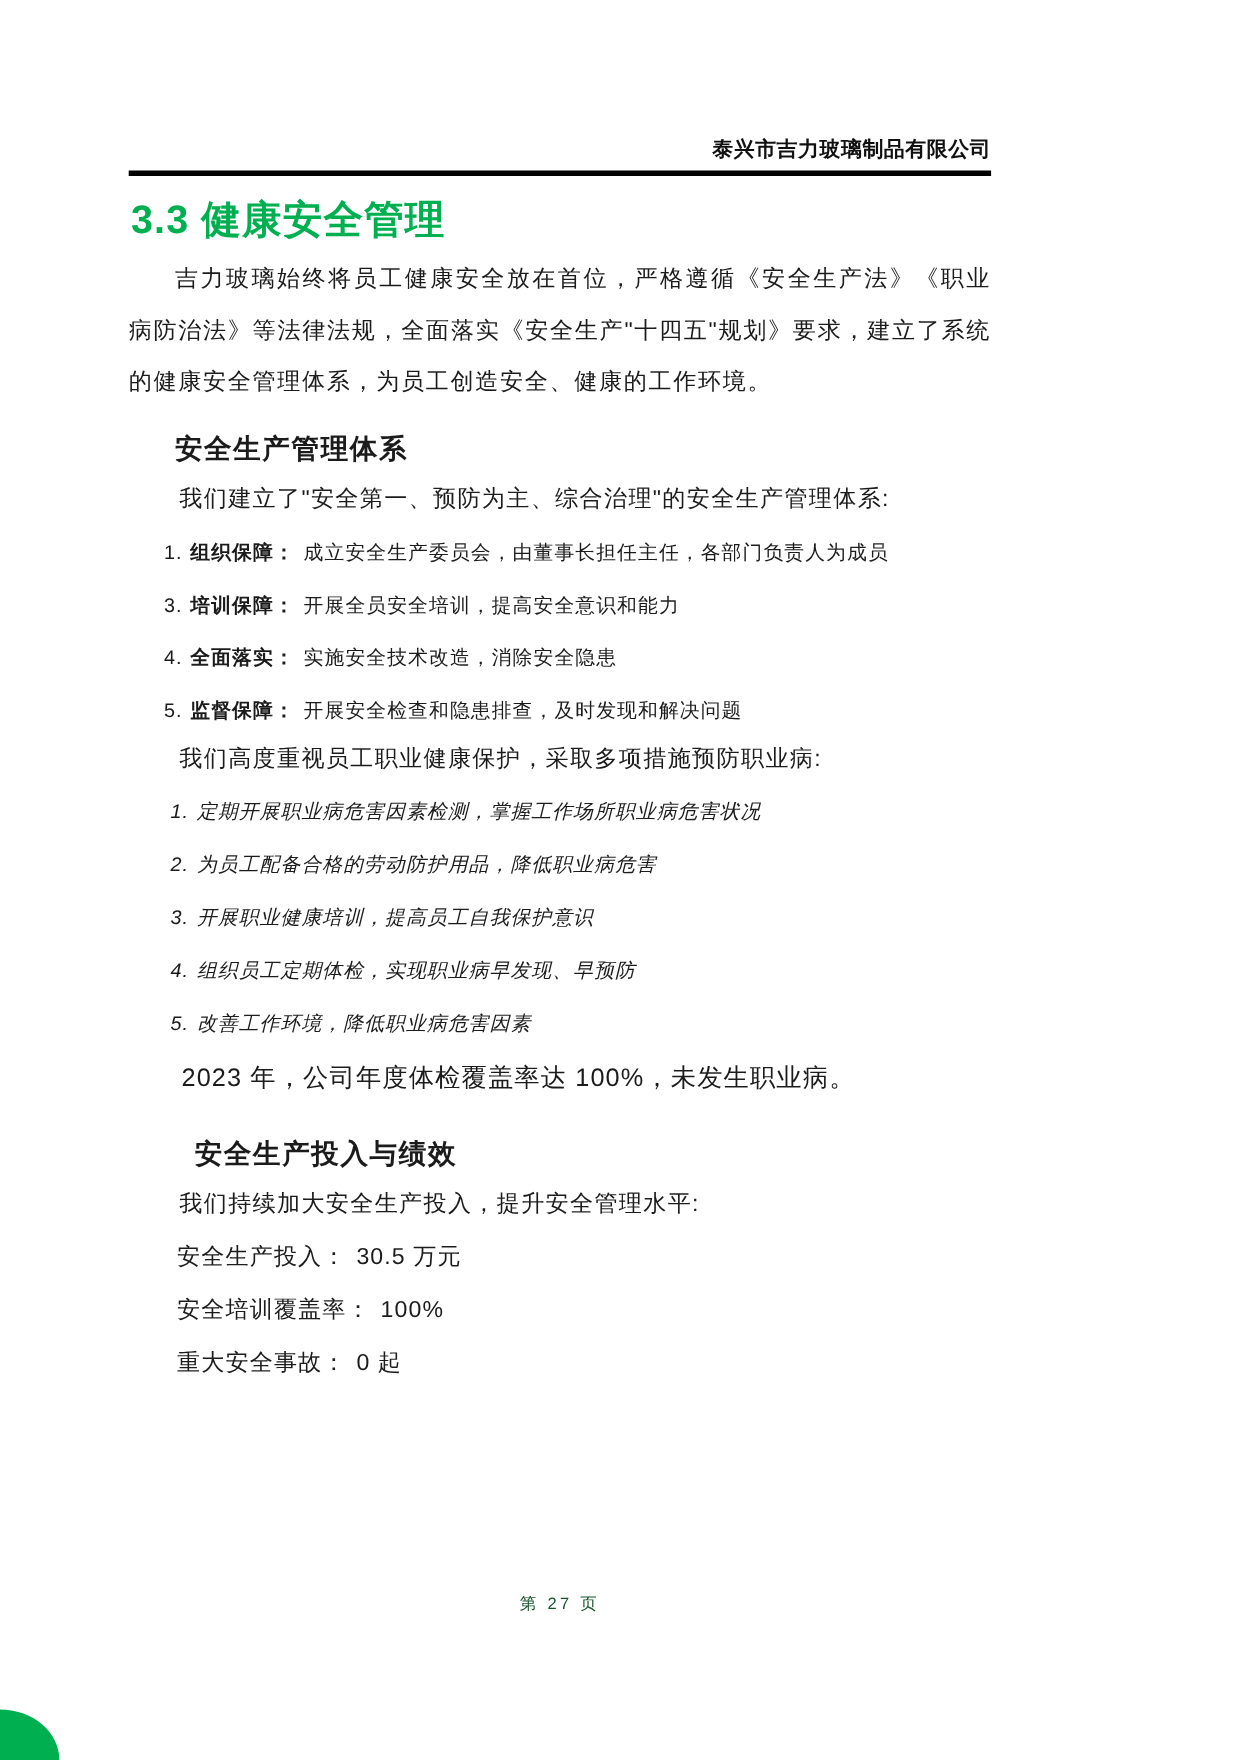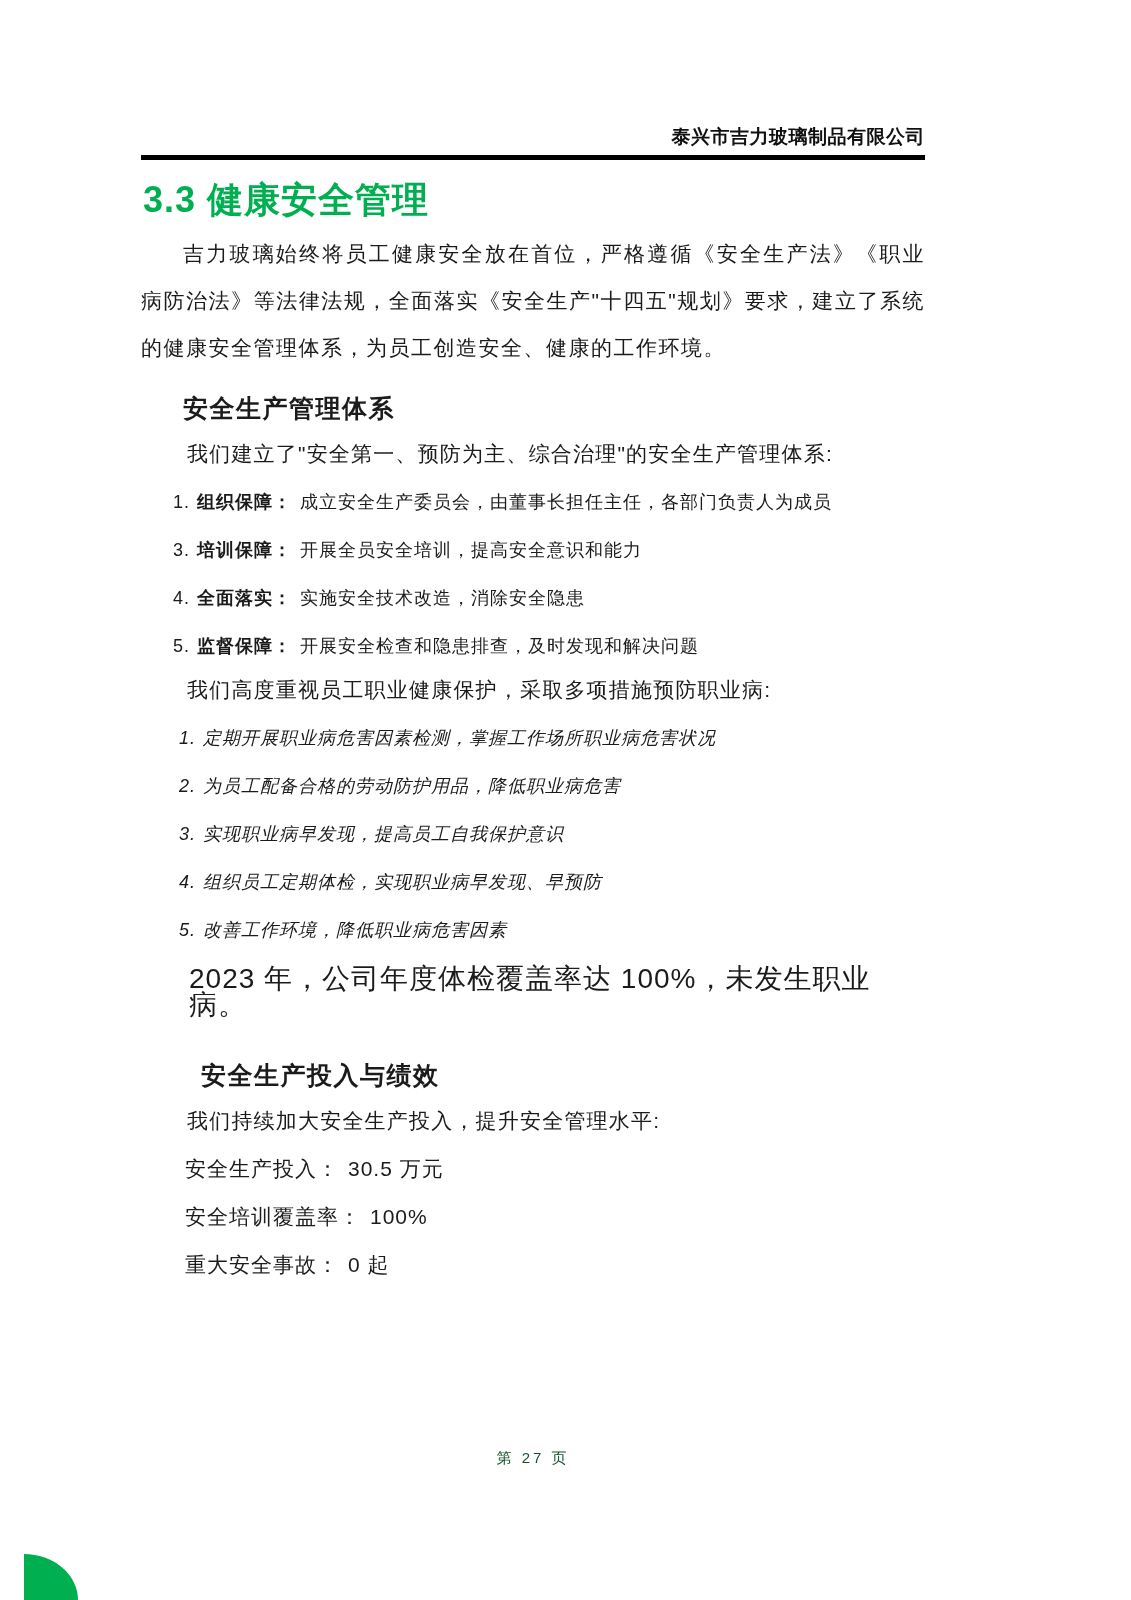--- a/index.html
+++ b/index.html
@@ -3,21 +3,20 @@
 <meta charset="utf-8">
 <style>
   html,body{margin:0;padding:0;background:#ffffff;}
   .page{
     position:relative;
     width:1018px;height:1600px;
     background:#ffffff;
     font-family:"Liberation Sans",sans-serif;
     color:#1b1b1b;
     overflow:hidden;
-    margin-left:24px;
   }
   .content{padding:126px 117px 0 117px;}
   .company{
     text-align:right;
     font-size:19px;font-weight:bold;color:#101010;
     letter-spacing:0.5px;line-height:22px;
   }
   .rule{height:5px;background:#000000;margin-top:7px;}
   .doc-title{
     font-size:36px;font-weight:bold;color:#00B050;
@@ -40,21 +39,21 @@
   }
   .item{
     font-size:18px;letter-spacing:1px;
     margin:22px 0 0 32px;line-height:26px;
   }
   .sec2 .item{margin-left:38px;font-style:italic;}
   .item .num{margin-right:7px;}
   .item .lbl{font-weight:bold;}
   .item .lbl{margin-right:8px;}
   .note{
-    font-size:28px;letter-spacing:1px;
+    font-size:23px;letter-spacing:1px;
     margin:23px 0 0 48px;line-height:26px;
   }
   .stats{margin-top:8px;}
   .stat{
     font-size:21px;letter-spacing:1px;
     margin:22px 0 0 44px;line-height:26px;
   }
   .stat .val{margin-left:9px;}
   .pagenum{
     position:absolute;left:0;bottom:132px;width:100%;
@@ -100,21 +99,21 @@
 
     <section class="sec2">
       <p class="sec-intro">我们高度重视员工职业健康保护，采取多项措施预防职业病:</p>
       <div class="item">
         <span class="num">1.</span><span class="txt">定期开展职业病危害因素检测，掌握工作场所职业病危害状况</span>
       </div>
       <div class="item">
         <span class="num">2.</span><span class="txt">为员工配备合格的劳动防护用品，降低职业病危害</span>
       </div>
       <div class="item">
-        <span class="num">3.</span><span class="txt">实现职业病早发现，提高员工自我保护意识</span>
+        <span class="num">3.</span><span class="txt">开展职业健康培训，提高员工自我保护意识</span>
       </div>
       <div class="item">
         <span class="num">4.</span><span class="txt">组织员工定期体检，实现职业病早发现、早预防</span>
       </div>
       <div class="item">
         <span class="num">5.</span><span class="txt">改善工作环境，降低职业病危害因素</span>
       </div>
       <p class="note">2023 年，公司年度体检覆盖率达 100%，未发生职业病。</p>
     </section>
 

